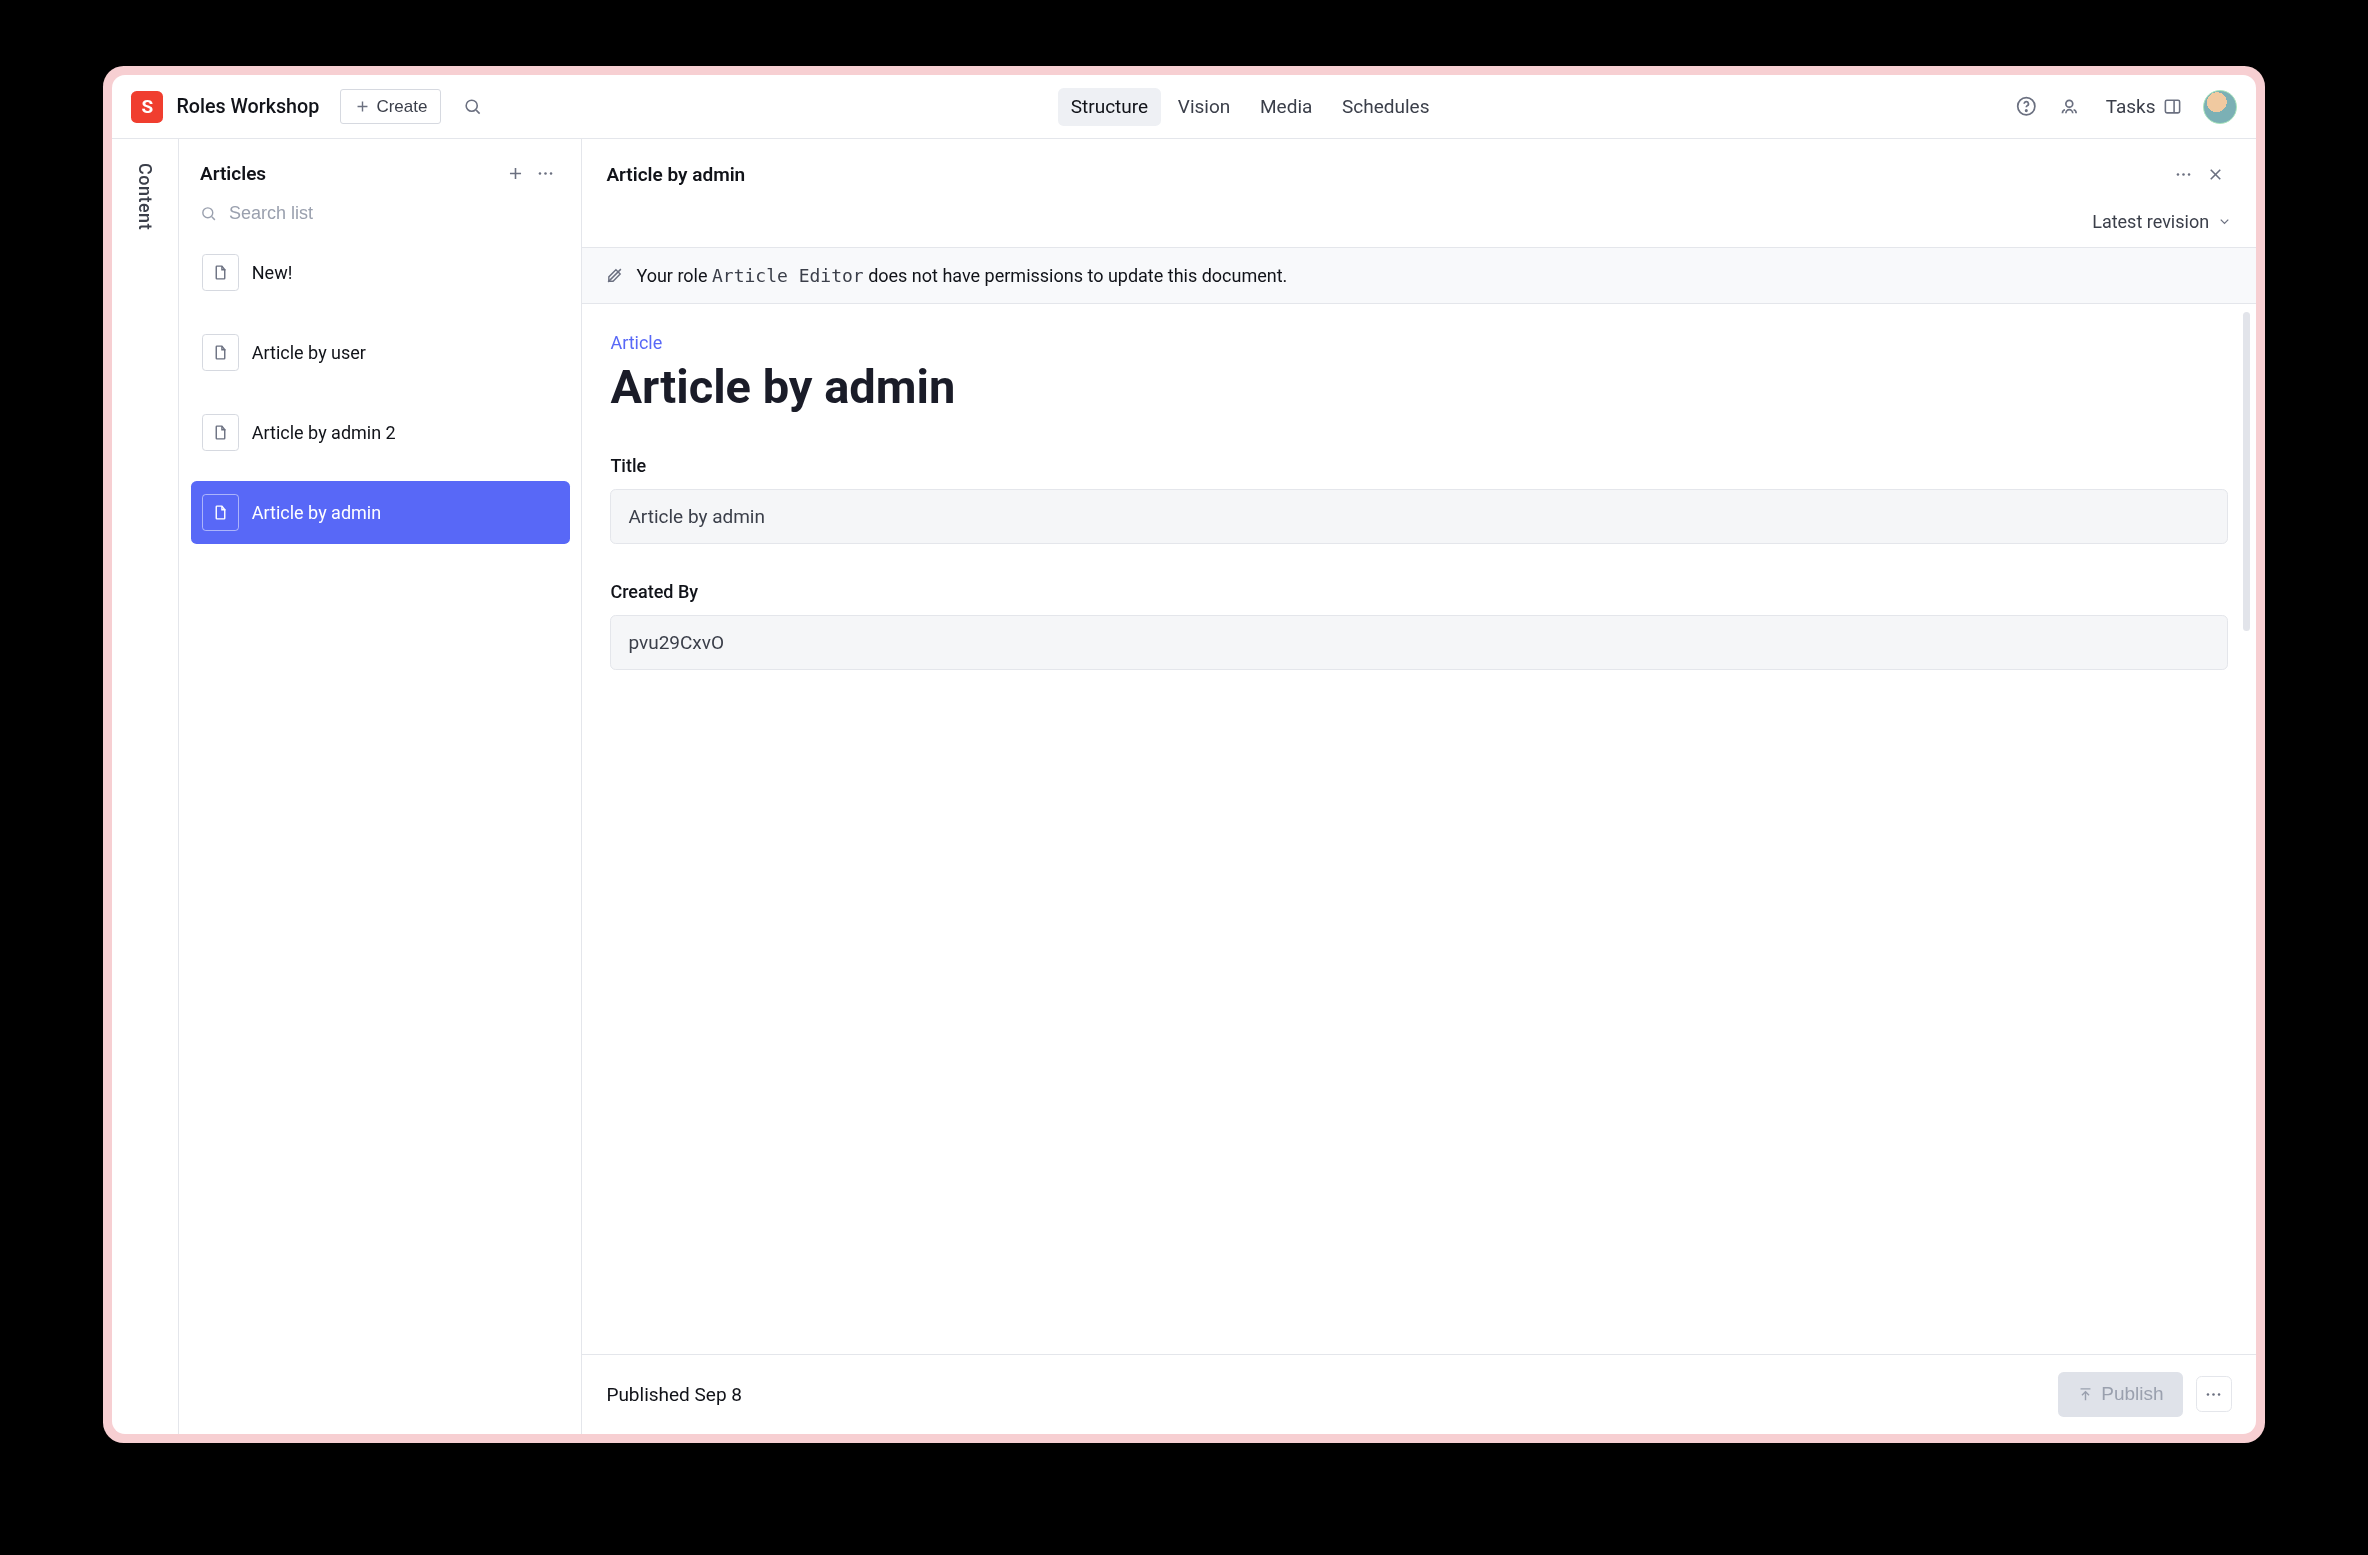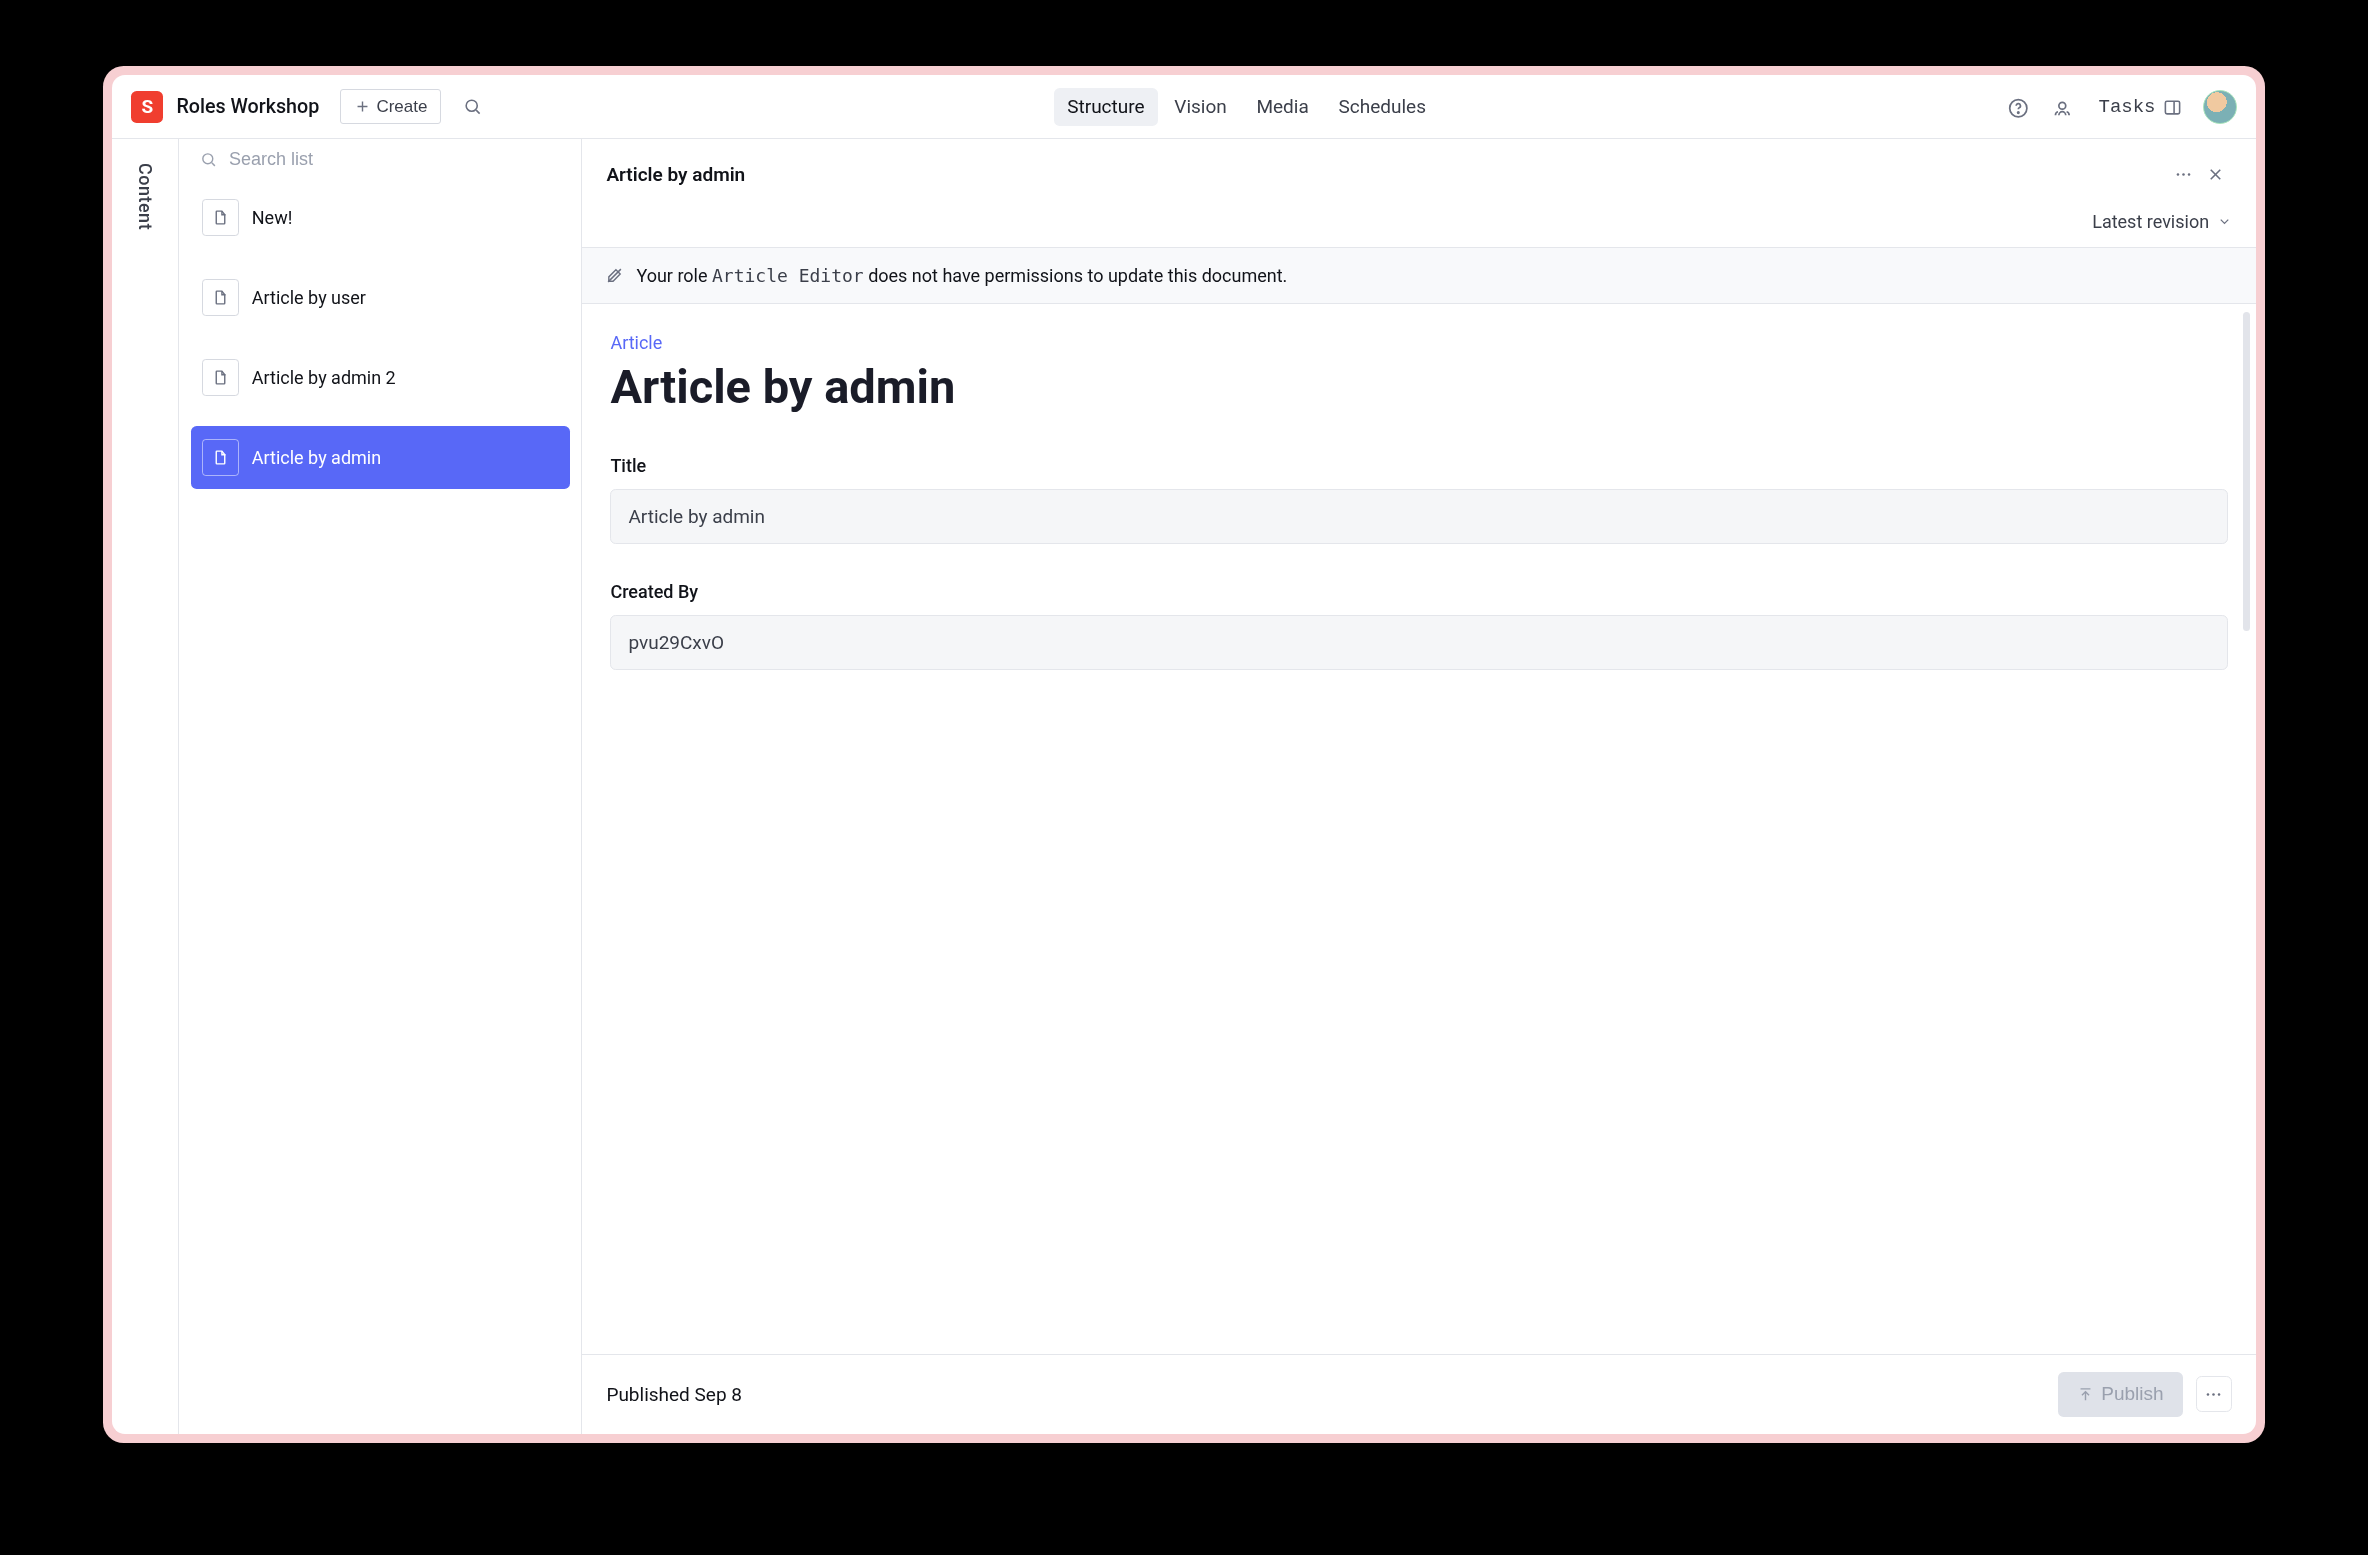--- a/index.html
+++ b/index.html
@@ -80,21 +80,21 @@
     font-size: 19px;
     color: #3b3f4a;
     border-radius: 5.6px;
     cursor: pointer;
   }
   .nav-tab.active {
     background: #eef0f4;
     color: #111319;
   }
   .topbar-right {
-    display: flex; align-items: flex-end; gap: 11.2px; font-family: Liberation Mono, monospace;
+    display: flex; align-items: flex-start; gap: 11.2px;
   }
   .icon-btn {
     width: 32px; height: 32px;
     display: flex; align-items: center; justify-content: center;
     cursor: pointer;
     color: #6b7080;
   }
   .tasks-btn {
     display: flex; align-items: center; gap: 7.5px;
     font-size: 19px;
@@ -354,20 +354,36 @@
       </div>
     </div>
 
     <div class="main">
 
       <div class="rail">
         <div class="rail-label">Content</div>
       </div>
 
       <div class="list-panel">
+        <div class="list-header">
+          <div class="list-title">Articles</div>
+          <div class="hicon">
+            <svg width="19" height="19" viewBox="0 0 24 24" fill="none" stroke="#6b7080" stroke-width="2">
+                <line x1="12" y1="5" x2="12" y2="19"></line>
+                <line x1="5" y1="12" x2="19" y2="12"></line>
+              </svg>
+          </div>
+          <div class="hicon">
+            <svg width="19" height="19" viewBox="0 0 24 24" fill="#6b7080">
+                <circle cx="5" cy="12" r="1.6"></circle>
+                <circle cx="12" cy="12" r="1.6"></circle>
+                <circle cx="19" cy="12" r="1.6"></circle>
+              </svg>
+          </div>
+        </div>
         <div class="list-search">
           <svg width="17" height="17" viewBox="0 0 24 24" fill="none" stroke="#9aa0ae" stroke-width="2">
               <circle cx="11" cy="11" r="7"></circle>
               <line x1="21" y1="21" x2="16.65" y2="16.65"></line>
             </svg>
           <input type="text" placeholder="Search list" style="">
         </div>
         <div class="list-items">
           <div class="list-item">
             <div class="doc-icon-box">

